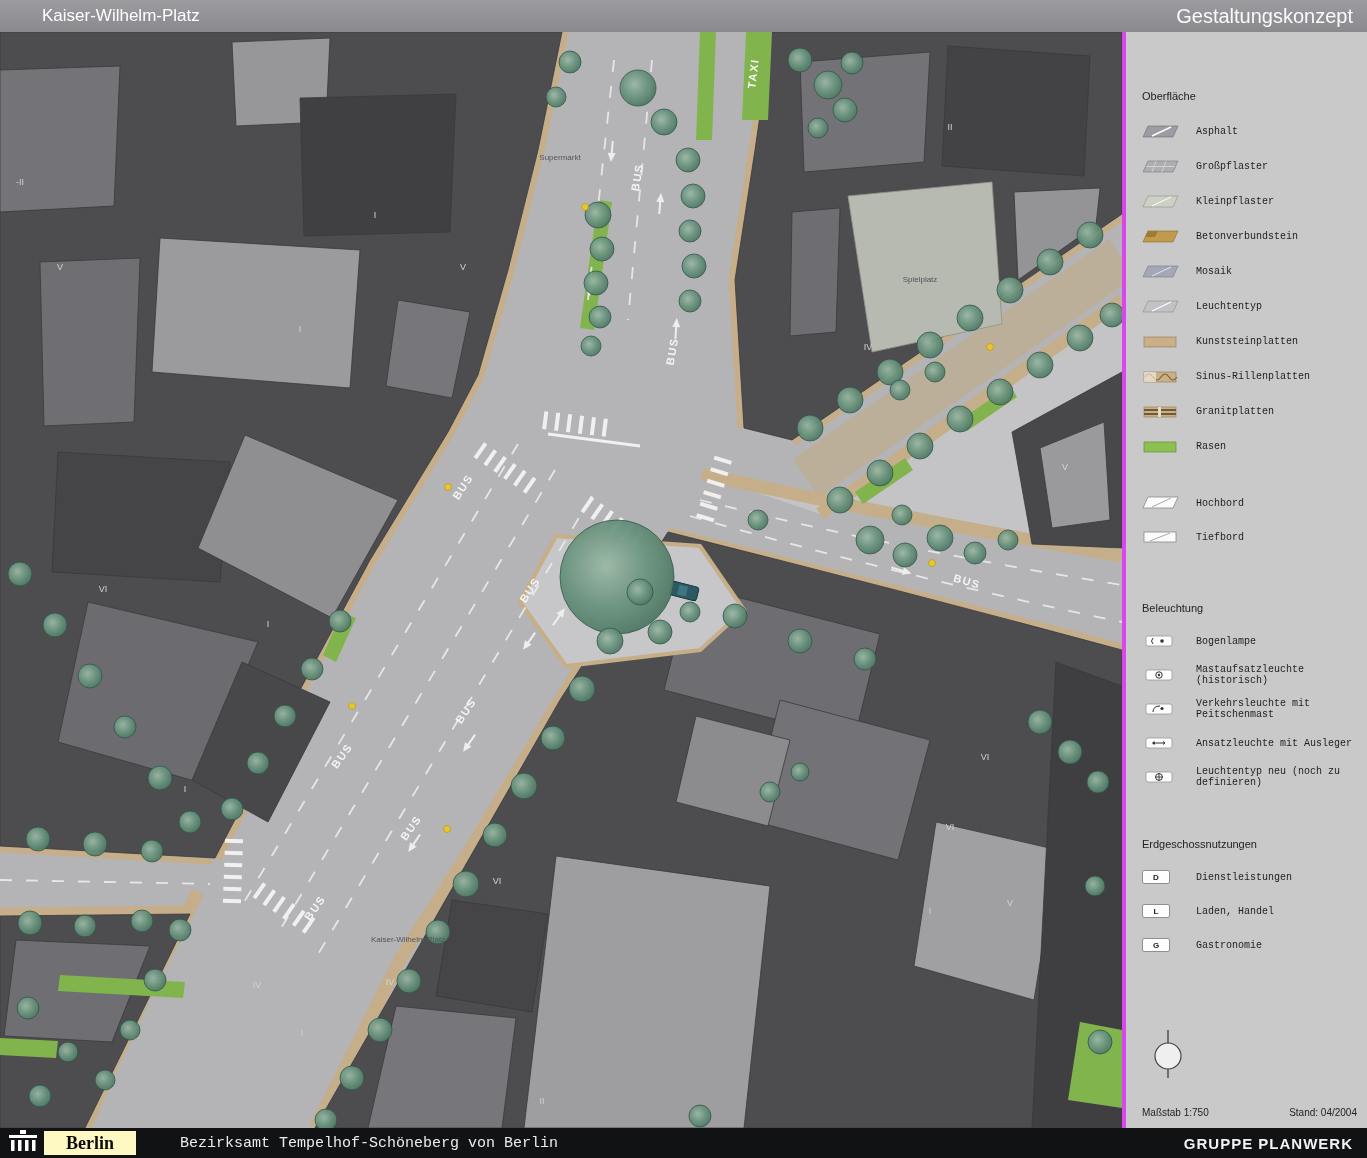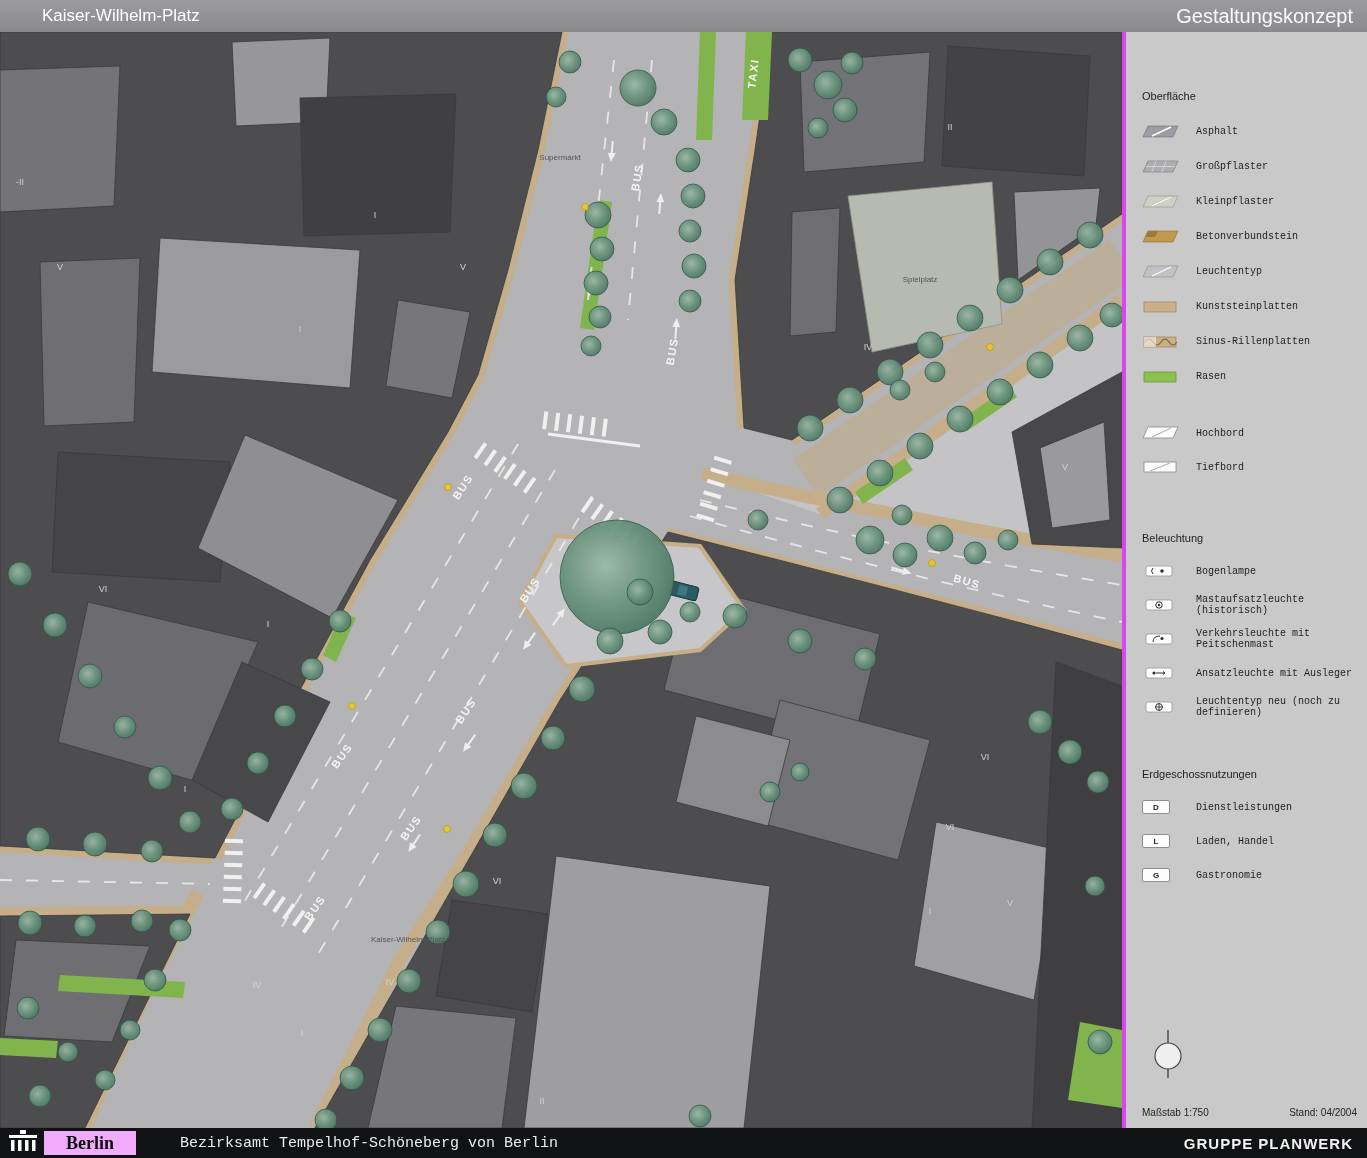--- a/index.html
+++ b/index.html
@@ -32,21 +32,21 @@
   .t-uses{margin-top:44px;margin-bottom:6px;}
   .chip{width:26px;height:12px;background:#fdfdfd;border:1px solid #8f8f8f;border-radius:2px;
         display:flex;align-items:center;justify-content:center;font-size:8px;font-weight:bold;color:#222;}
   .north{position:absolute;left:24px;bottom:46px;}
   .leg-bottom{position:absolute;left:16px;right:10px;bottom:10px;display:flex;
               justify-content:space-between;font-size:10px;color:#1e1e1e;}
   
   .footer{position:absolute;left:0;bottom:0;width:1367px;height:30px;background:#111214;
           display:flex;align-items:center;box-sizing:border-box;padding:0 14px 0 8px;}
   .gate{margin-right:6px;flex:0 0 auto;}
-  .berlin-box{background:#f0abfc;height:24px;width:92px;display:flex;align-items:center;
+  .berlin-box{background:#fef9c3;height:24px;width:92px;display:flex;align-items:center;
               justify-content:center;}
   .berlin-box span{font-family:"Liberation Serif",serif;font-weight:bold;font-size:18px;color:#0c0c0c;}
   .footer .dept{color:#ececec;font-size:15px;margin-left:44px;font-family:Liberation Mono, monospace;}
   .footer .company{margin-left:auto;color:#f2f2f2;font-size:15px;font-weight:bold;letter-spacing:1px;}
 </style>
 </head>
 <body>
 
 <div class="stage">
 
@@ -366,20 +366,29 @@
             <svg width="40" height="18" viewBox="0 0 40 18">
               <polygon points="6,3 36,3 31,14 1,14" fill="#c29a4e" stroke="#8a6a2c" stroke-width="0.6"></polygon>
               <polygon points="6,3 16,3 13,9 3,9" fill="#9e7b36"></polygon>
             </svg>
           </span>
           <span class="leg-label">Betonverbundstein</span>
         </div>
         <div class="leg-row">
           <span class="sw">
             <svg width="40" height="18" viewBox="0 0 40 18">
+              <polygon points="6,3 36,3 31,14 1,14" fill="#a4a8b6" stroke="#74788a" stroke-width="0.6"></polygon>
+              <line x1="10" y1="13" x2="29" y2="4" stroke="#e6e6ee" stroke-width="1"></line>
+            </svg>
+          </span>
+          <span class="leg-label">Mosaik</span>
+        </div>
+        <div class="leg-row">
+          <span class="sw">
+            <svg width="40" height="18" viewBox="0 0 40 18">
               <polygon points="6,3 36,3 31,14 1,14" fill="#c2c2c6" stroke="#8a8a8e" stroke-width="0.6"></polygon>
               <line x1="10" y1="13" x2="29" y2="4" stroke="#ffffff" stroke-width="1.2"></line>
             </svg>
           </span>
           <span class="leg-label">Leuchtentyp</span>
         </div>
         <div class="leg-row">
           <span class="sw">
             <svg width="40" height="18" viewBox="0 0 40 18">
               <rect x="2" y="4" width="32" height="10" fill="#c9b088" stroke="#9a825c" stroke-width="0.7"></rect>
@@ -389,20 +398,31 @@
         </div>
         <div class="leg-row">
           <span class="sw">
             <svg width="40" height="18" viewBox="0 0 40 18">
               <rect x="2" y="4" width="32" height="10" fill="#c9b088" stroke="#9a825c" stroke-width="0.7"></rect>
               <path d="M3,9 q4,-6 8,0 t8,0 t8,0 t8,0" stroke="#7a6238" stroke-width="1.2" fill="none"></path>
               <rect x="2" y="4" width="12" height="10" fill="#f4efe6" opacity="0.65"></rect>
             </svg>
           </span>
           <span class="leg-label">Sinus-Rillenplatten</span>
+        </div>
+        <div class="leg-row">
+          <span class="sw">
+            <svg width="40" height="18" viewBox="0 0 40 18">
+              <rect x="2" y="4" width="32" height="10" fill="#c9b088" stroke="#9a825c" stroke-width="0.7"></rect>
+              <rect x="2" y="6" width="32" height="2" fill="#6d5a38"></rect>
+              <rect x="2" y="10" width="32" height="2" fill="#6d5a38"></rect>
+              <rect x="16" y="4" width="3" height="10" fill="#e7dcc6"></rect>
+            </svg>
+          </span>
+          <span class="leg-label">Granitplatten</span>
         </div>
         <div class="leg-row">
           <span class="sw">
             <svg width="40" height="18" viewBox="0 0 40 18">
               <rect x="2" y="4" width="32" height="10" fill="#8cc152" stroke="#5f9032" stroke-width="0.7"></rect>
             </svg>
           </span>
           <span class="leg-label">Rasen</span>
         </div>
       </div>

